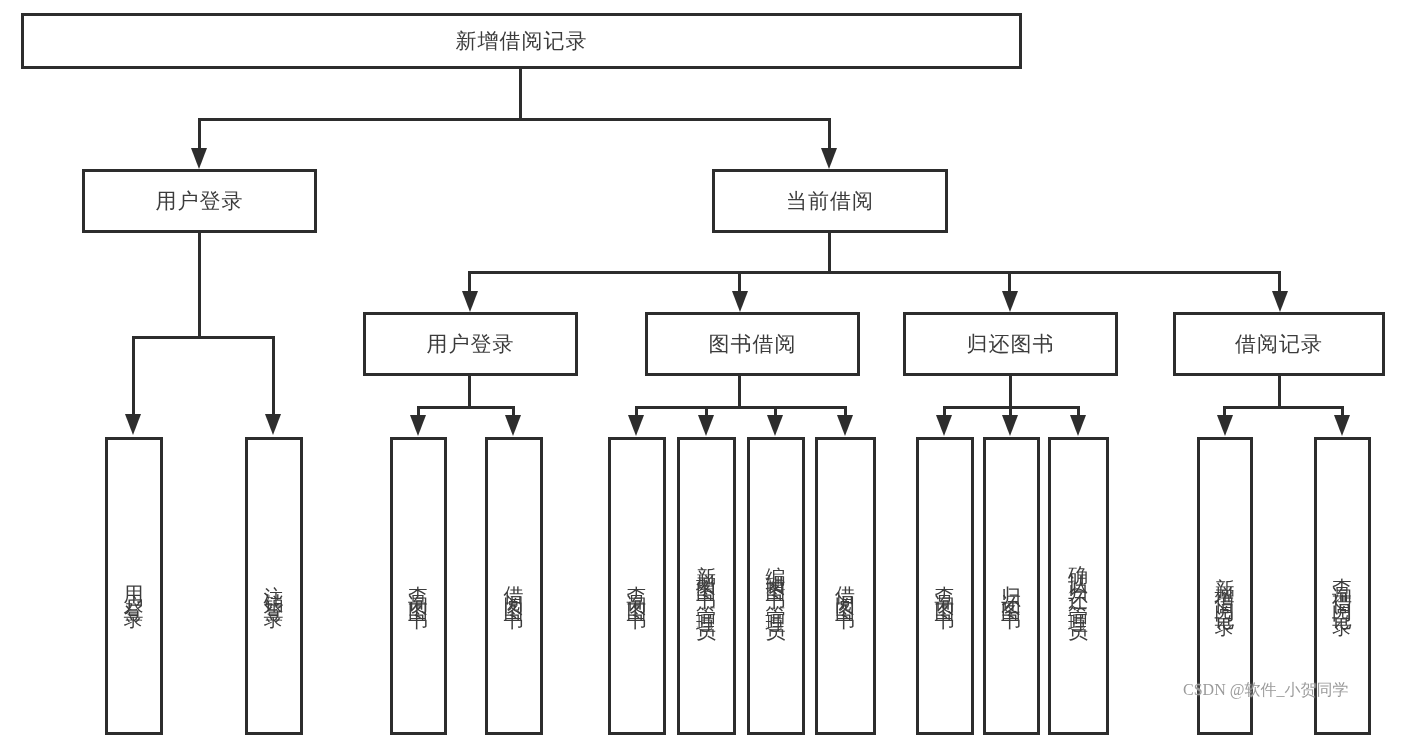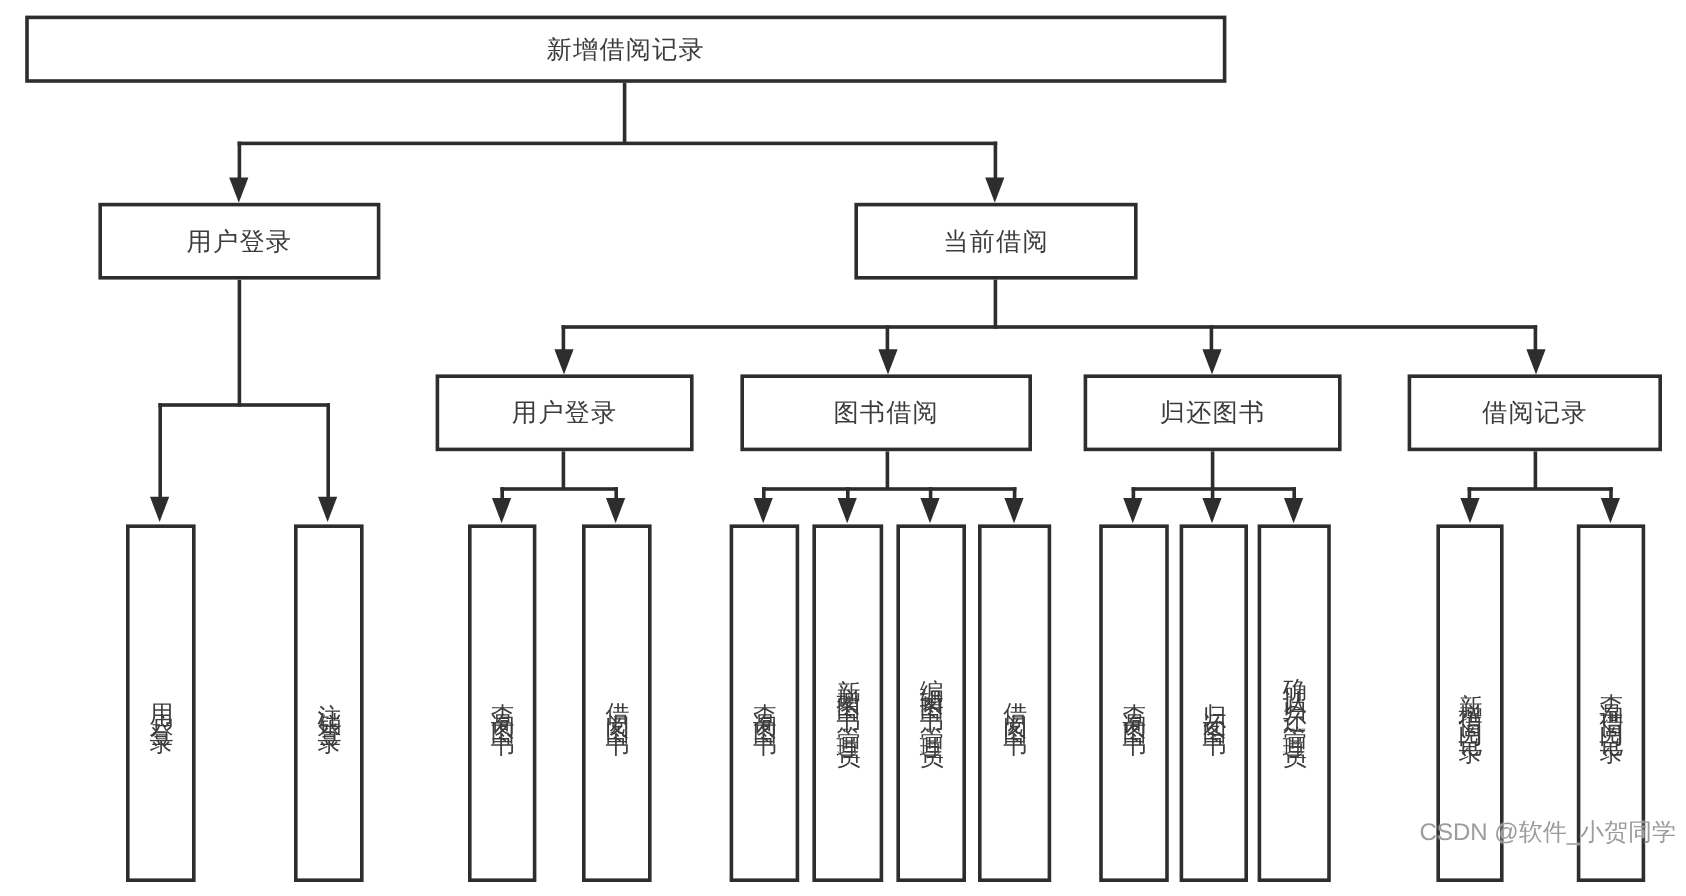--- a/index.html
+++ b/index.html
@@ -19,22 +19,23 @@
   }
   .vline{position:absolute;width:3px;background:#2d2d2d;}
   .hline{position:absolute;height:3px;background:#2d2d2d;}
   .arr{
     position:absolute;width:0;height:0;
     border-left:8px solid transparent;border-right:8px solid transparent;
     border-top:21px solid #2d2d2d;
   }
   .watermark{
     position:absolute;left:1183px;top:680px;
-    font-size:20px;color:#9b9b9b;white-space:nowrap;
+    font-size:16px;color:#9b9b9b;white-space:nowrap;
     text-shadow:0 0 2px #ffffff;
+    font-family:Liberation Serif, serif;
   }
 </style>
 </head>
 <body>
 
 <div class="vline" style="left:519px;top:68px;height:52px"></div>
 <div class="hline" style="left:198px;top:118px;width:633px"></div>
 <div class="vline" style="left:198px;top:118px;height:34px"></div>
 <div class="vline" style="left:828px;top:118px;height:34px"></div>
 <div class="arr" style="left:191px;top:148px"></div>
@@ -93,21 +94,21 @@
 <div class="arr" style="left:1334px;top:415px"></div>
 
 <div class="box" style="left:21px;top:13px;width:1001px;height:56px">新增借阅记录</div>
 
 <div class="box" style="left:82px;top:169px;width:235px;height:64px">用户登录</div>
 
 <div class="box" style="left:712px;top:169px;width:236px;height:64px">当前借阅</div>
 
 <div class="box" style="left:363px;top:312px;width:215px;height:64px">用户登录</div>
 
-<div class="box" style="left:617px;top:312px;width:243px;height:64px">图书借阅</div>
+<div class="box" style="left:645px;top:312px;width:215px;height:64px">图书借阅</div>
 
 <div class="box" style="left:903px;top:312px;width:215px;height:64px">归还图书</div>
 
 <div class="box" style="left:1173px;top:312px;width:212px;height:64px">借阅记录</div>
 
 <div class="box vbox" style="left:105px;top:437px;width:58px;height:298px">用户登录</div>
 
 <div class="box vbox" style="left:245px;top:437px;width:58px;height:298px">注销登录</div>
 
 <div class="box vbox" style="left:390px;top:437px;width:57px;height:298px">查询图书</div>

